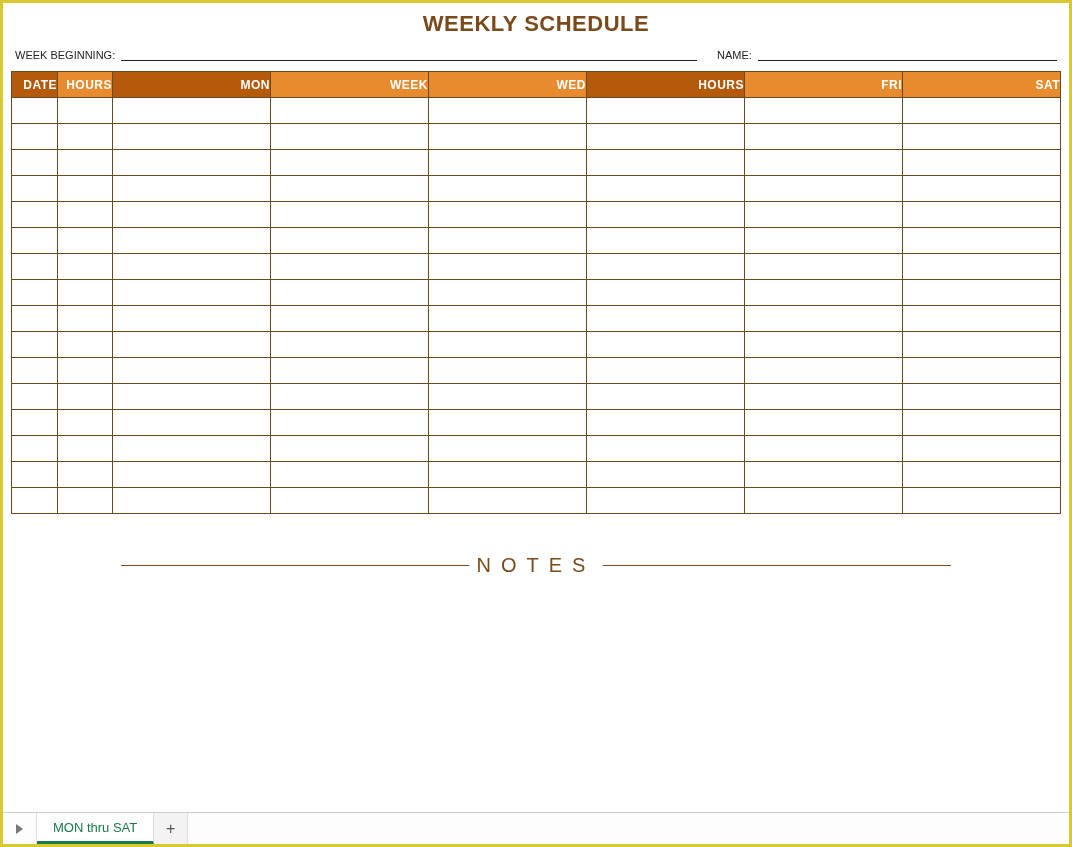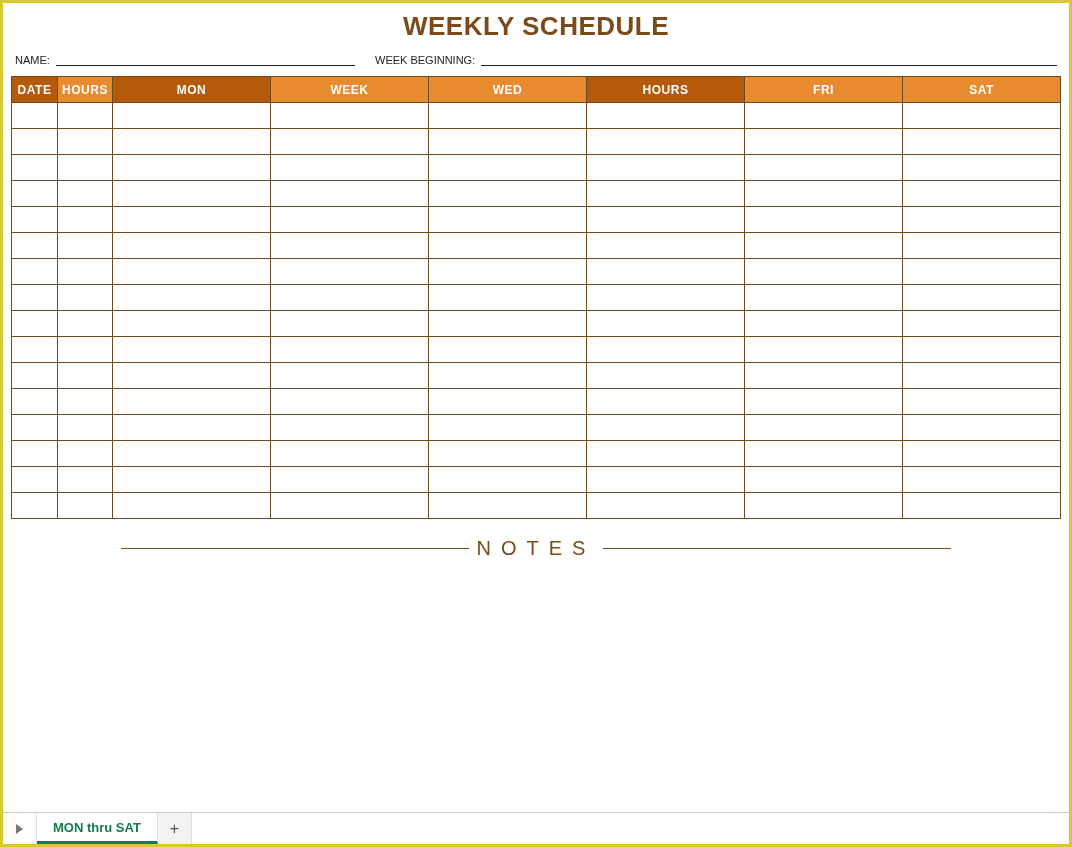--- a/index.html
+++ b/index.html
@@ -11,21 +11,21 @@
     position: relative;
     border: 3px solid #d9c931;
   }
   .sheet {
     width: 100%;
     height: calc(100% - 32px);
     padding: 6px 8px 0 8px;
   }
   .title {
     text-align: center;
-    font-size: 26px;
+    font-size: 22px;
     font-weight: 700;
     color: #7a4a1a;
     font-family: "Arial Narrow", Arial, sans-serif;
     letter-spacing: 0.5px;
     margin-top: 2px;
     margin-bottom: 10px;
   }
   .meta-row {
     display: flex;
     align-items: flex-end;
@@ -52,30 +52,30 @@
     table-layout: fixed;
   }
   table.schedule th, table.schedule td {
     border: 1px solid #6b4a20;
     height: 26px;
     font-size: 12px;
   }
   table.schedule th {
     color: #fff;
     font-weight: 700;
-    text-align: center;
+    text-align: right;
     letter-spacing: 0.5px;
   }
   col.date  { width: 46px; }
   col.hours { width: 55px; }
   col.day   { width: auto; }
   th.dk { background: #b45a0a; }
   th.lt { background: #e88b2e; margin-left: 28px; }
   .notes-wrap {
-    margin-top: 18px;
+    margin-top: 40px;
     display: flex;
     align-items: center;
     justify-content: center;
     gap: 8px;
     padding: 0 110px;
   }
   .notes-line {
     flex: 1 1 auto;
     border-top: 1px solid #7a4a1a;
     height: 0;
@@ -106,21 +106,21 @@
   }
   .tab {
     display: flex;
     align-items: center;
     padding: 0 16px;
     font-size: 13px;
     color: #1a7a4a;
     background: #fff;
     border-right: 1px solid #ddd;
     border-bottom: 3px solid #1a7a4a;
-    font-weight: 700;
+    font-weight: 400;
   }
   .tab-add {
     width: 34px;
     display: flex;
     align-items: center;
     justify-content: center;
     color: #555;
     border-right: 1px solid #ddd;
     background:#f3f3f3;
   }
@@ -135,26 +135,26 @@
     line-height: 1;
   }
 </style>
 </head>
 <body>
 
 <div class="sheet">
   <div class="title">WEEKLY SCHEDULE</div>
 
   <div class="meta-row">
+    <div class="meta-field week">
+      <span class="meta-label">WEEK BEGINNING:</span>
+      <span class="meta-line"></span>
+    </div>
     <div class="meta-field name">
       <span class="meta-label">NAME:</span>
-      <span class="meta-line"></span>
-    </div>
-    <div class="meta-field week">
-      <span class="meta-label">WEEK BEGINNING:</span>
       <span class="meta-line"></span>
     </div>
   </div>
 
   <table class="schedule">
     <colgroup>
       <col class="date">
         <col class="hours">
       <col class="day">
         <col class="day">

